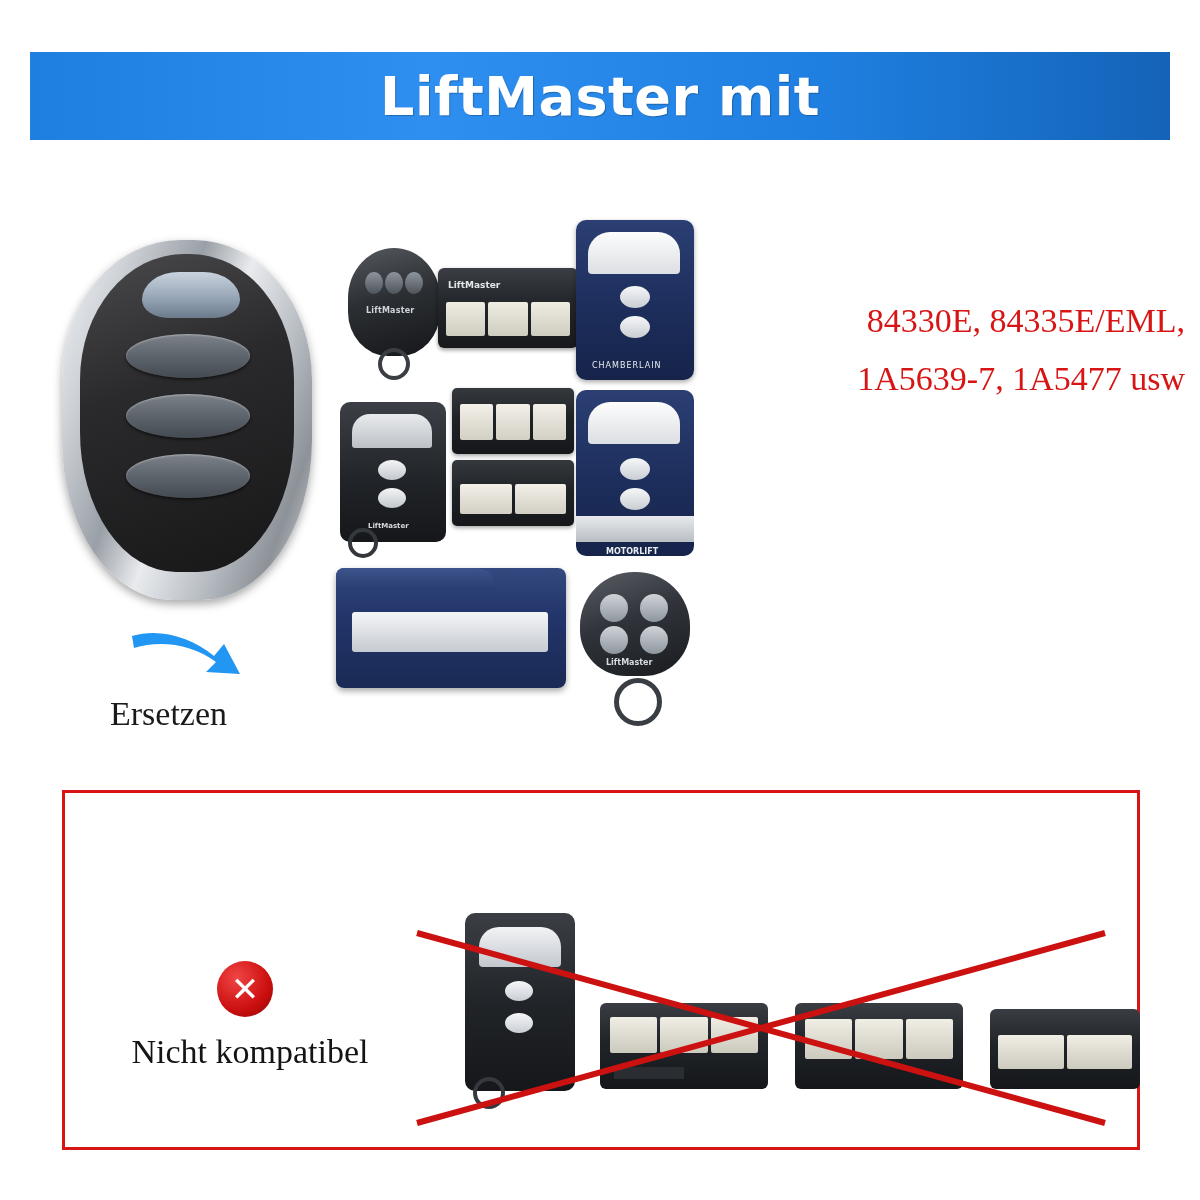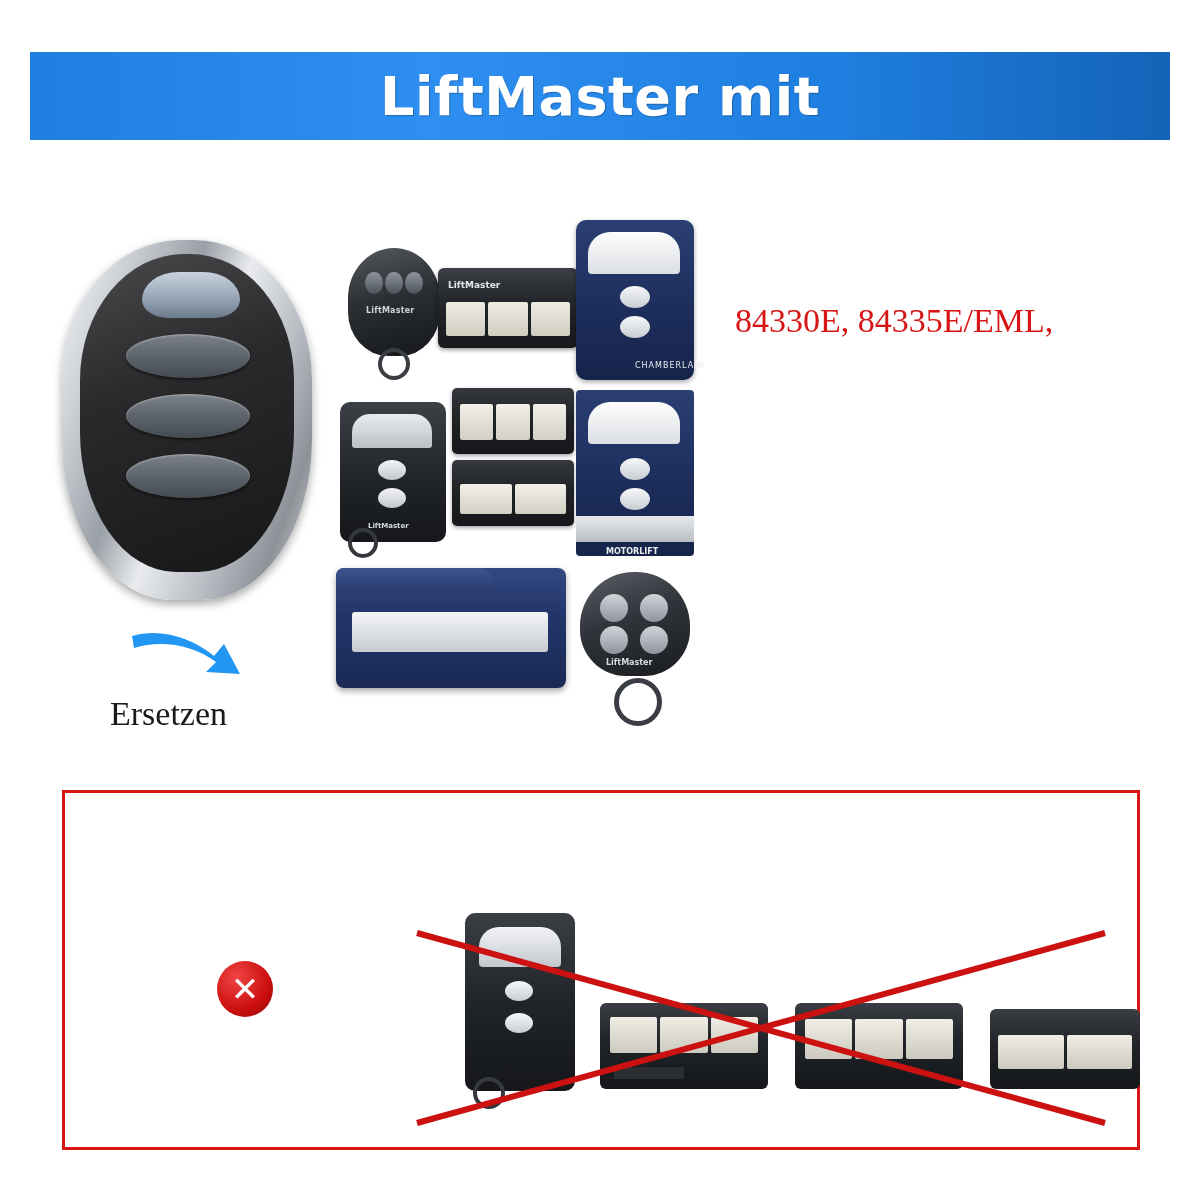--- a/index.html
+++ b/index.html
@@ -157,21 +157,21 @@
     background: linear-gradient(180deg,#fdfdfd,#dcdfe3);
   }
   .rm-c .cbtn {
     position: absolute; left: 44px; width: 30px; height: 22px; border-radius: 50%;
     background: linear-gradient(180deg,#f6f7f8,#c9ced4);
   }
   .rm-c .cb1 { top: 66px; }
   .rm-c .cb2 { top: 96px; }
   .rm-c .brand {
     position: absolute; left: 16px; bottom: 10px; font-size: 8px; color: #e9ecef;
-    font-family: "DejaVu Sans", sans-serif; letter-spacing: 1px; margin-left: 43px;
+    font-family: "DejaVu Sans", sans-serif; letter-spacing: 1px;
   }
 
   
   .rm-d { left: 10px; top: 182px; width: 106px; height: 140px; }
   .rm-d .shell {
     position: absolute; inset: 0; border-radius: 10px;
     background: linear-gradient(180deg,#3c4046 0%, #212428 55%, #15171a 100%);
   }
   .rm-d .win {
     position: absolute; left: 12px; top: 12px; width: 80px; height: 34px;
@@ -202,21 +202,21 @@
     box-shadow: 0 2px 4px rgba(0,0,0,0.35);
   }
   .rm-e .pad { position: absolute; left: 8px; top: 16px; width: 106px; height: 36px; display: flex; gap: 3px; }
   .rm-e .pad > div { flex: 1; background: linear-gradient(180deg,#f2f0e8,#d2cfc4); border-radius: 2px; }
   .rm-f .pad { position: absolute; left: 8px; top: 24px; width: 106px; height: 30px; display: flex; gap: 3px; }
   .rm-f .pad > div { flex: 1; background: linear-gradient(180deg,#f2f0e8,#d2cfc4); border-radius: 2px; }
 
   
   .rm-g { left: 246px; top: 170px; width: 118px; height: 166px; }
   .rm-g .shell {
-    position: absolute; inset: 0; border-radius: 4px;
+    position: absolute; inset: 0; border-radius: 10px;
     background: linear-gradient(180deg,#2b3f73 0%, #1d2e5c 55%, #16244a 100%);
   }
   .rm-g .win {
     position: absolute; left: 12px; top: 12px; width: 92px; height: 42px;
     border-radius: 22px 22px 4px 4px;
     background: linear-gradient(180deg,#fdfdfd,#dcdfe3);
   }
   .rm-g .cbtn {
     position: absolute; left: 44px; width: 30px; height: 22px; border-radius: 50%;
     background: linear-gradient(180deg,#f6f7f8,#c9ced4);
@@ -280,20 +280,21 @@
     left: 735px;
     top: 142px;
     width: 450px;
   }
   .model-line {
     font-family: "Liberation Serif", serif;
     font-size: 34px;
     color: #d81515;
     line-height: 1.72;
     white-space: nowrap;
+    text-align: right;
   }
 
   
   .nc-box {
     position: absolute;
     left: 62px;
     top: 790px;
     width: 1078px;
     height: 360px;
     border: 3px solid #d81515;
@@ -488,26 +489,28 @@
         <div class="q q3"></div>
         <div class="q q4"></div>
         <div class="brand">LiftMaster</div>
       </div>
       <div class="ring"></div>
     </div>
   </div>
 
   <div class="model-list">
     <div class="model-line">84330E, 84335E/EML,</div>
+    <div class="model-line">1A5639-7, 1A5477 usw</div>
   </div>
 </div>
 
 <div class="nc-box">
 
   <div class="nc-badge">✕</div>
+  <div class="nc-label">Nicht kompatibel</div>
 
   <div class="nc-remotes">
     <div class="nrm nrm-1">
       <div class="shell">
         <div class="win"></div>
         <div class="b b1"></div>
         <div class="b b2"></div>
       </div>
       <div class="ring"></div>
     </div>

